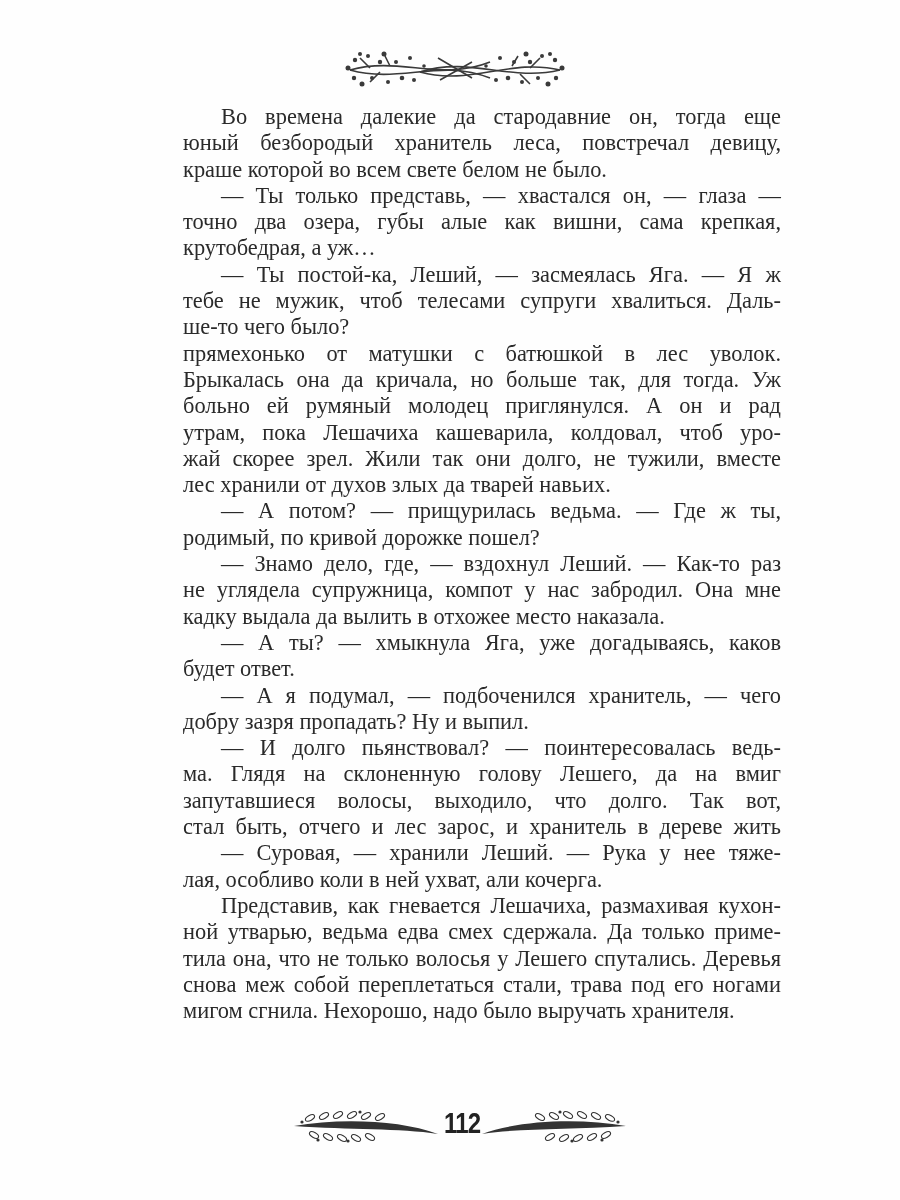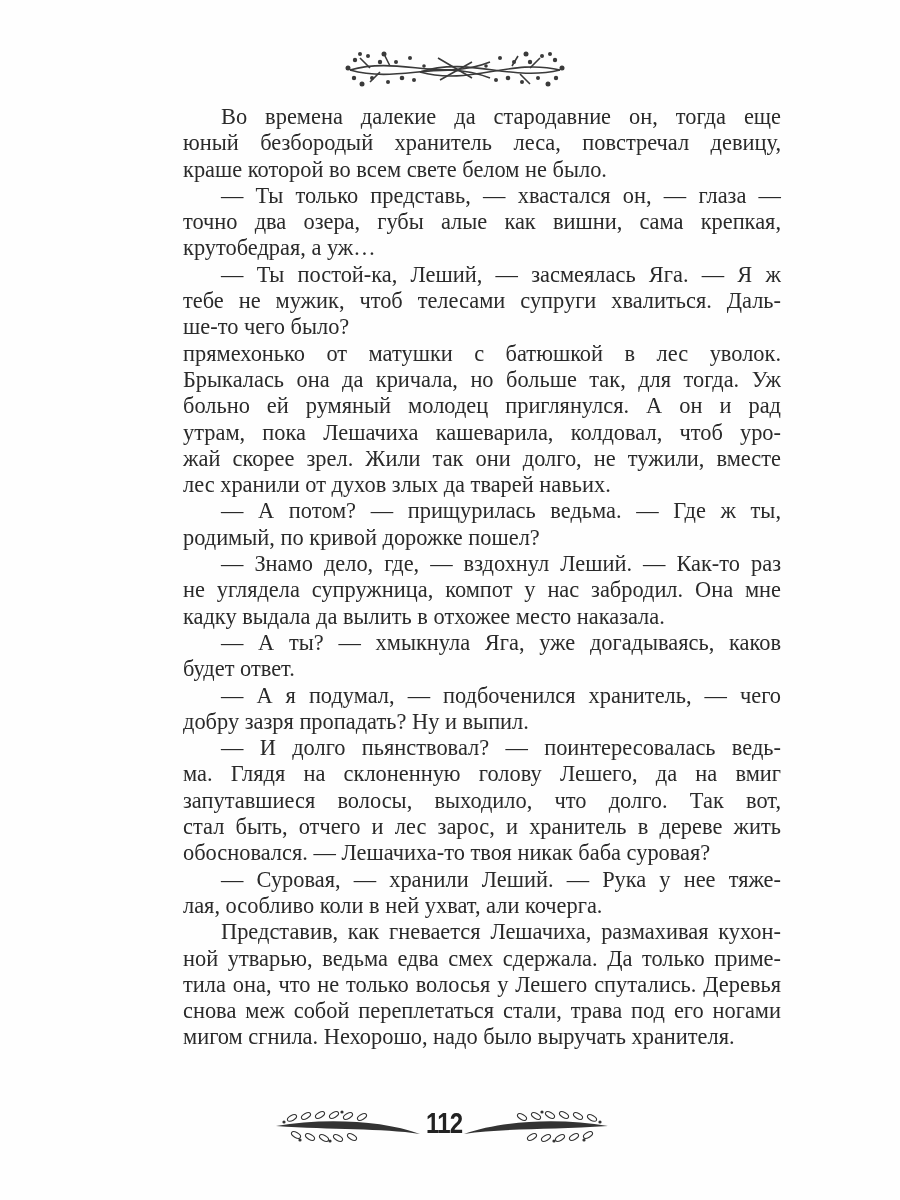--- a/index.html
+++ b/index.html
@@ -7,21 +7,21 @@
   .page { position: absolute; left: 0; top: 0; width: 900px; height: 1200px; background: #fefefe; }
   .ornament-top { position: absolute; left: 340px; top: 48px; width: 230px; height: 42px; }
   .text-block {
     position: absolute; left: 163px; top: 104px; width: 598px;
     font-family: "Liberation Serif", "DejaVu Serif", serif;
     font-size: 22.4px; line-height: 26.3px; color: #2a2a2a; margin-left: 20px;
   }
   .line { display: block; white-space: nowrap; text-align: justify; text-align-last: justify; height: 26.3px; }
   .line.last { text-align-last: left; }
   .line.indent { padding-left: 38px; }
-  .footer { position: absolute; left: 272px; top: 1100px; width: 340px; height: 50px; }
+  .footer { position: absolute; left: 290px; top: 1100px; width: 340px; height: 50px; }
   .folio {
     position: absolute; left: 150px; top: 6px; width: 40px; text-align: center;
     font-family: "Liberation Sans Narrow", "Liberation Sans", sans-serif;
     font-weight: bold; font-size: 30px; color: #222; letter-spacing: -1px;
     transform: scaleX(0.8);
   }
   .sprig-left { position: absolute; left: 0; top: 8px; width: 150px; height: 36px; }
   .sprig-right { position: absolute; right: 0; top: 8px; width: 150px; height: 36px; }
 </style>
 </head>
@@ -94,21 +94,20 @@
       <span class="line">не углядела супружница, компот у нас забродил. Она мне</span>
       <span class="line last">кадку выдала да вылить в отхожее место наказала.</span>
       <span class="line indent">— А ты? — хмыкнула Яга, уже догадываясь, каков</span>
       <span class="line last">будет ответ.</span>
       <span class="line indent">— А я подумал, — подбоченился хранитель, — чего</span>
       <span class="line last">добру зазря пропадать? Ну и выпил.</span>
       <span class="line indent">— И долго пьянствовал? — поинтересовалась ведь-</span>
       <span class="line">ма. Глядя на склоненную голову Лешего, да на вмиг</span>
       <span class="line">запутавшиеся волосы, выходило, что долго. Так вот,</span>
       <span class="line">стал быть, отчего и лес зарос, и хранитель в дереве жить</span>
-      <span class="line last">обосновался. — Лешачиха-то твоя никак баба суровая?</span>
       <span class="line indent">— Суровая, — хранили Леший. — Рука у нее тяже-</span>
       <span class="line last">лая, особливо коли в ней ухват, али кочерга.</span>
       <span class="line indent">Представив, как гневается Лешачиха, размахивая кухон-</span>
       <span class="line">ной утварью, ведьма едва смех сдержала. Да только приме-</span>
       <span class="line">тила она, что не только волосья у Лешего спутались. Деревья</span>
       <span class="line">снова меж собой переплетаться стали, трава под его ногами</span>
       <span class="line last">мигом сгнила. Нехорошо, надо было выручать хранителя.</span>
     </div>
 
   <div class="footer">

